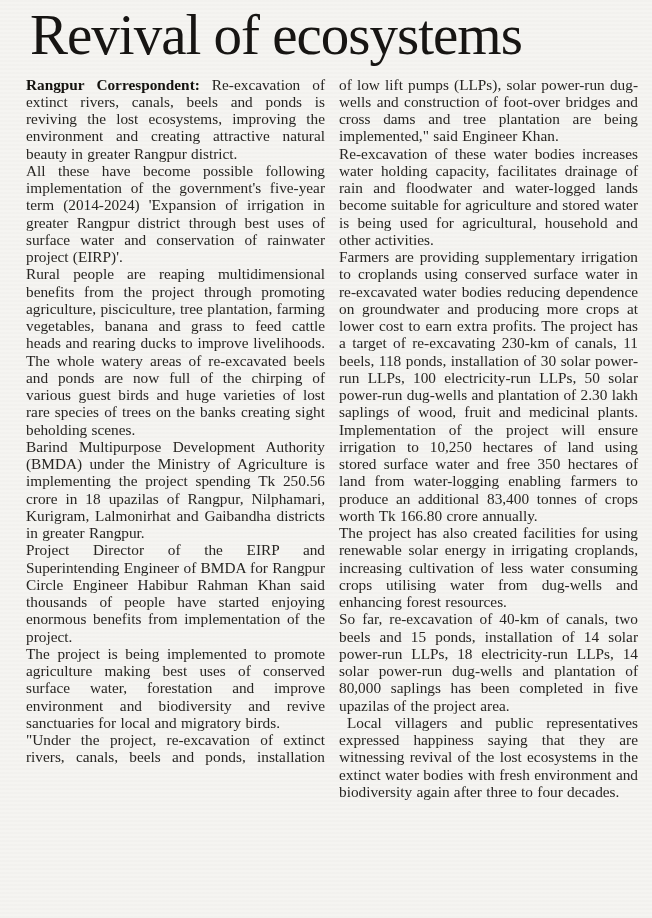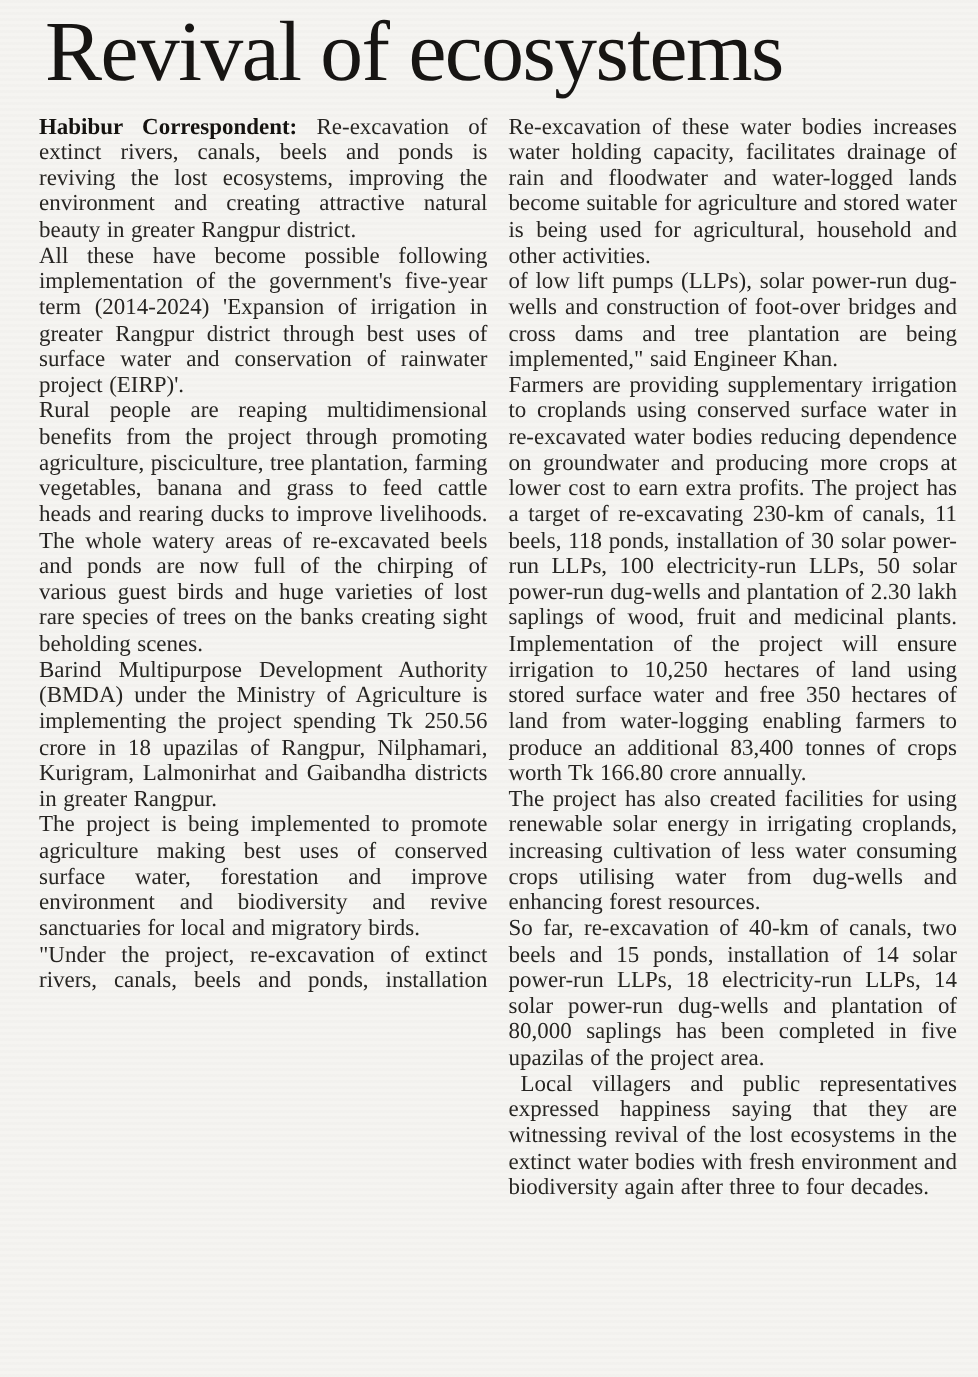--- a/index.html
+++ b/index.html
@@ -55,29 +55,30 @@
   .col p.indent { text-indent: 8px; }
 </style>
 </head>
 <body>
 
 <div class="page">
   <h1 class="headline"><span>Revival of ecosystems</span><br></h1>
 
   <div class="article">
     <div class="col" id="col-left">
-        <p><b>Habibur Correspondent:</b> Re-excavation of extinct rivers, canals, beels and ponds is reviving the lost ecosystems, improving the environment and creating attractive natural beauty in greater Rangpur district.</p>
+        <p><b>Rangpur Correspondent:</b> Re-excavation of extinct rivers, canals, beels and ponds is reviving the lost ecosystems, improving the environment and creating attractive natural beauty in greater Rangpur district.</p>
         <p>All these have become possible following implementation of the government's five-year term (2014-2024) 'Expansion of irrigation in greater Rangpur district through best uses of surface water and conservation of rainwater project (EIRP)'.</p>
         <p>Rural people are reaping multidimensional benefits from the project through promoting agriculture, pisciculture, tree plantation, farming vegetables, banana and grass to feed cattle heads and rearing ducks to improve livelihoods. The whole watery areas of re-excavated beels and ponds are now full of the chirping of various guest birds and huge varieties of lost rare species of trees on the banks creating sight beholding scenes.</p>
         <p>Barind Multipurpose Development Authority (BMDA) under the Ministry of Agriculture is implementing the project spending Tk 250.56 crore in 18 upazilas of Rangpur, Nilphamari, Kurigram, Lalmonirhat and Gaibandha districts in greater Rangpur.</p>
+        <p>Project Director of the EIRP and Superintending Engineer of BMDA for Rangpur Circle Engineer Habibur Rahman Khan said thousands of people have started enjoying enormous benefits from implementation of the project.</p>
         <p>The project is being implemented to promote agriculture making best uses of conserved surface water, forestation and improve environment and biodiversity and revive sanctuaries for local and migratory birds.</p>
         <p class="cont">"Under the project, re-excavation of extinct rivers, canals, beels and ponds, installation</p>
       </div>
     <div class="col" id="col-right">
+        <p>of low lift pumps (LLPs), solar power-run dug-wells and construction of foot-over bridges and cross dams and tree plantation are being implemented," said Engineer Khan.</p>
         <p>Re-excavation of these water bodies increases water holding capacity, facilitates drainage of rain and floodwater and water-logged lands become suitable for agriculture and stored water is being used for agricultural, household and other activities.</p>
-        <p>of low lift pumps (LLPs), solar power-run dug-wells and construction of foot-over bridges and cross dams and tree plantation are being implemented," said Engineer Khan.</p>
         <p>Farmers are providing supplementary irrigation to croplands using conserved surface water in re-excavated water bodies reducing dependence on groundwater and producing more crops at lower cost to earn extra profits. The project has a target of re-excavating 230-km of canals, 11 beels, 118 ponds, installation of 30 solar power-run LLPs, 100 electricity-run LLPs, 50 solar power-run dug-wells and plantation of 2.30 lakh saplings of wood, fruit and medicinal plants. Implementation of the project will ensure irrigation to 10,250 hectares of land using stored surface water and free 350 hectares of land from water-logging enabling farmers to produce an additional 83,400 tonnes of crops worth Tk 166.80 crore annually.</p>
         <p>The project has also created facilities for using renewable solar energy in irrigating croplands, increasing cultivation of less water consuming crops utilising water from dug-wells and enhancing forest resources.</p>
         <p>So far, re-excavation of 40-km of canals, two beels and 15 ponds, installation of 14 solar power-run LLPs, 18 electricity-run LLPs, 14 solar power-run dug-wells and plantation of 80,000 saplings has been completed in five upazilas of the project area.</p>
         <p class="indent">Local villagers and public representatives expressed happiness saying that they are witnessing revival of the lost ecosystems in the extinct water bodies with fresh environment and biodiversity again after three to four decades.</p>
       </div>
   </div>
 </div>
 
 </body></html>

